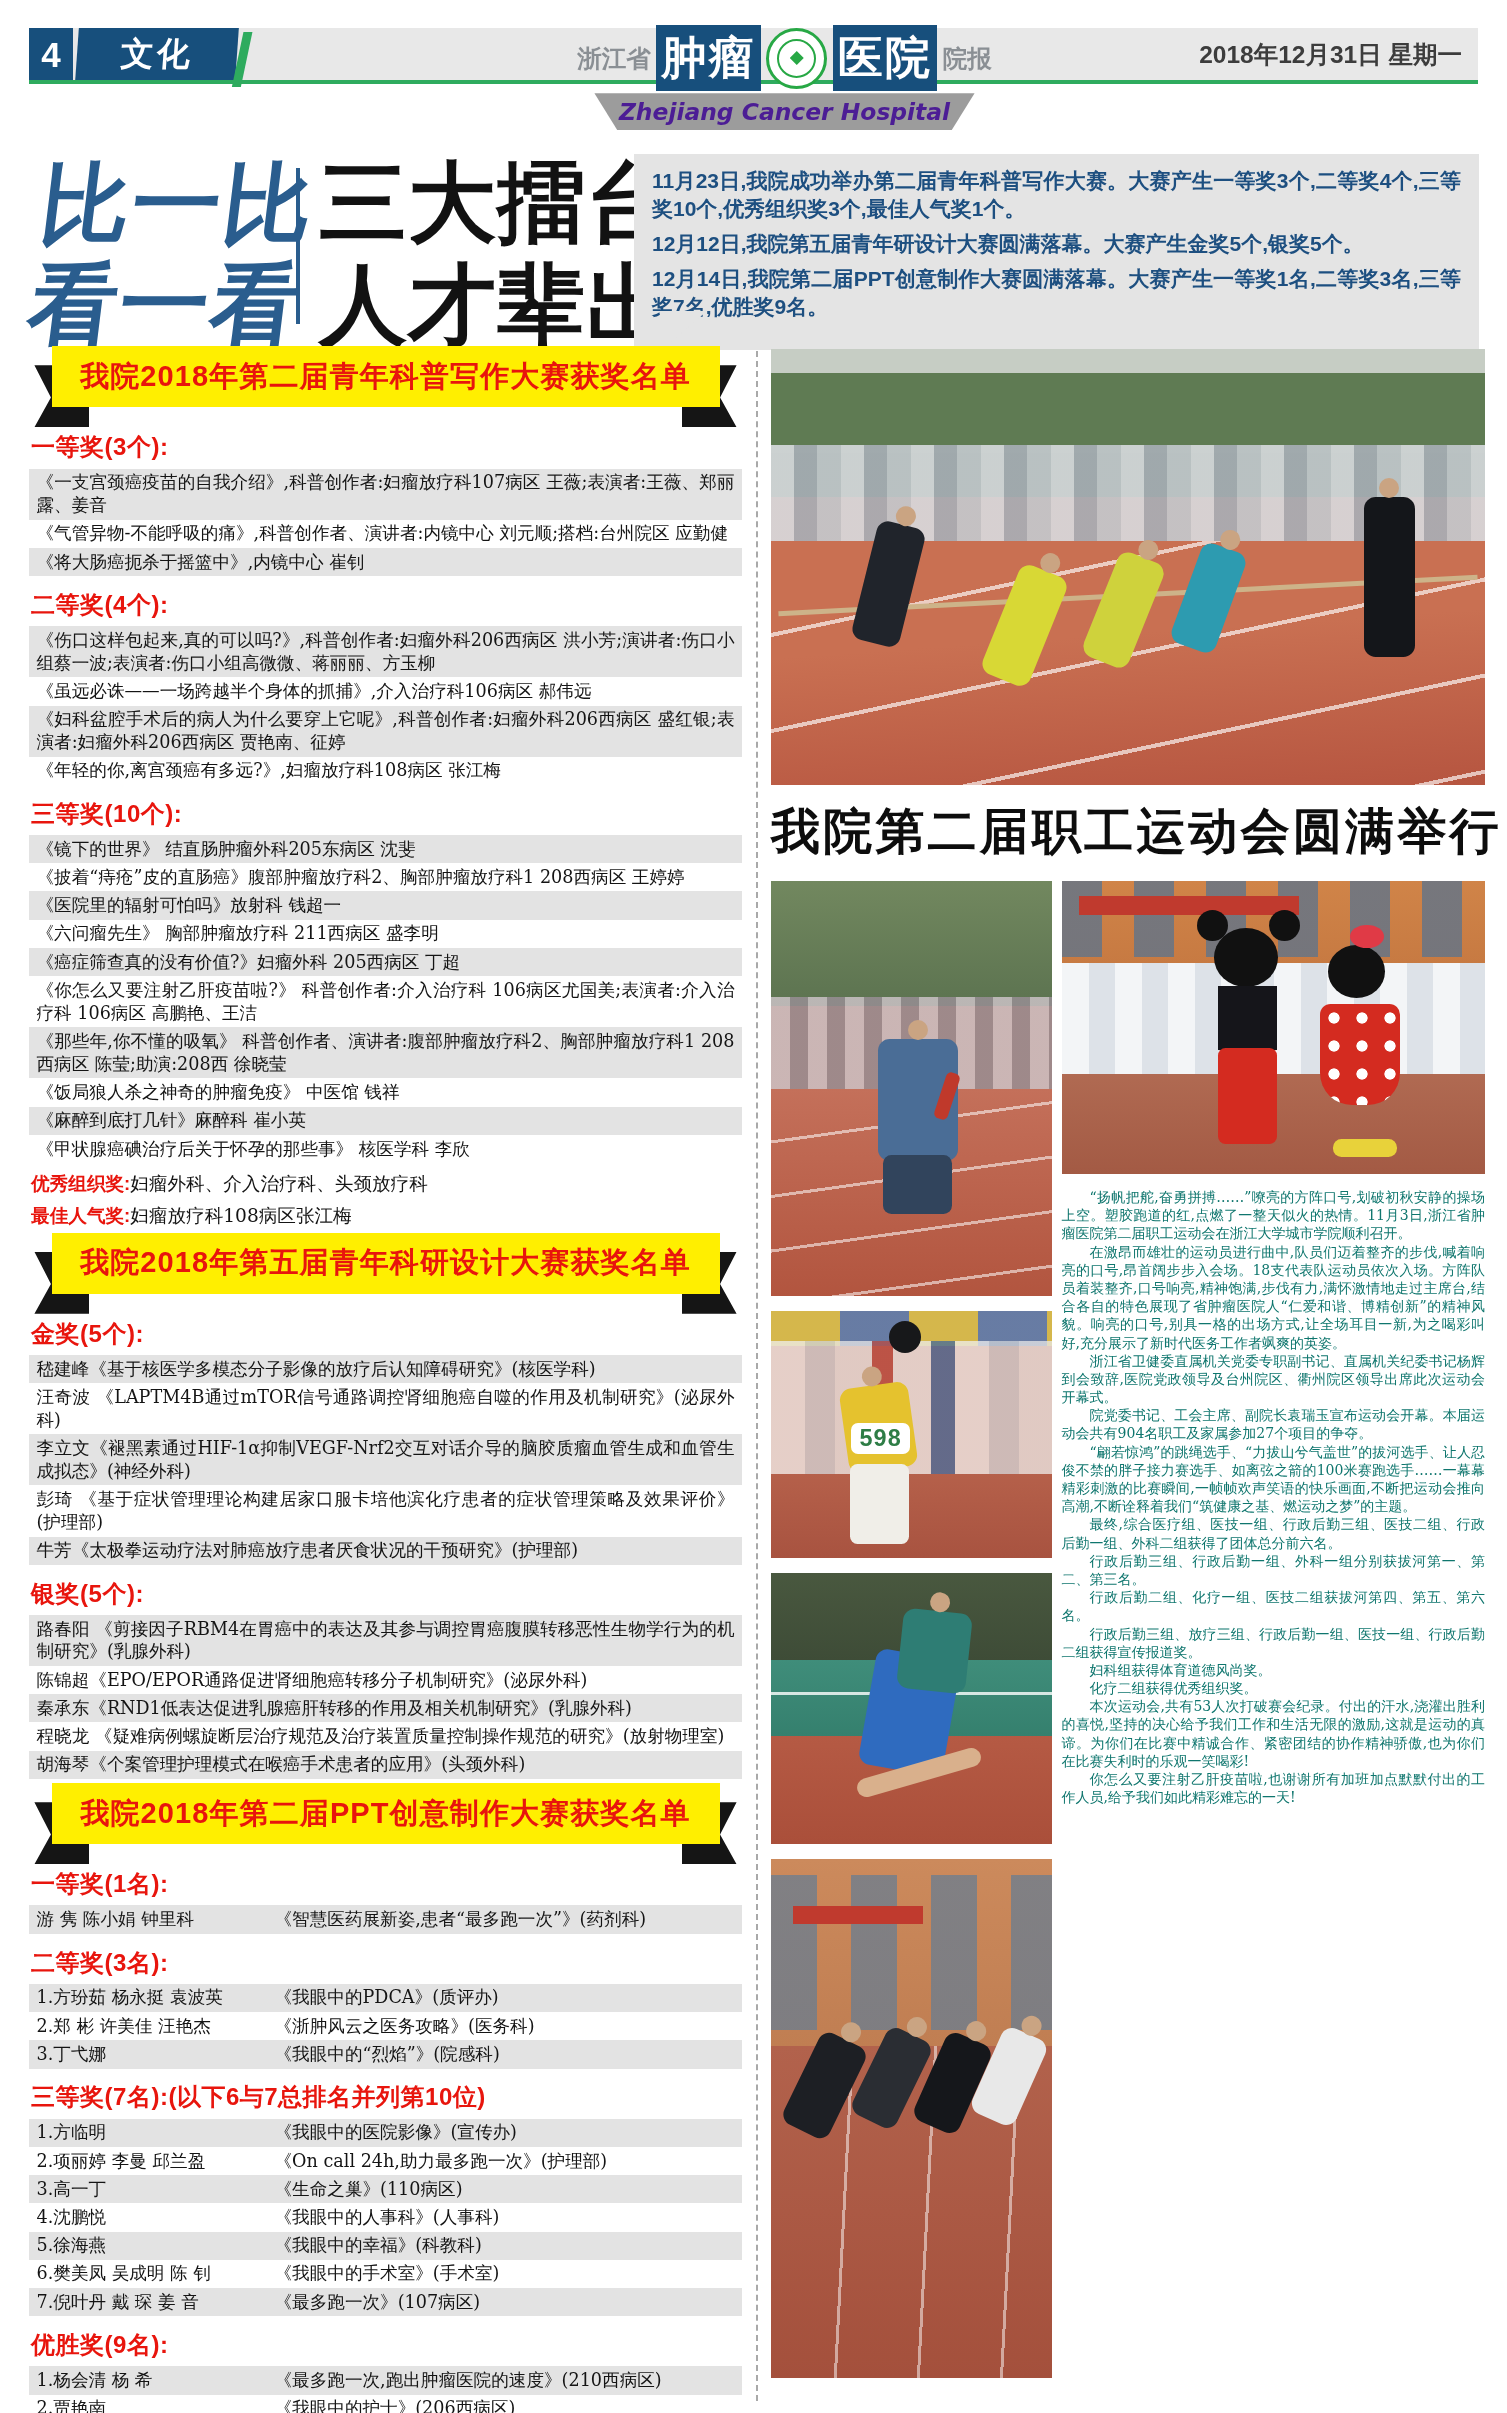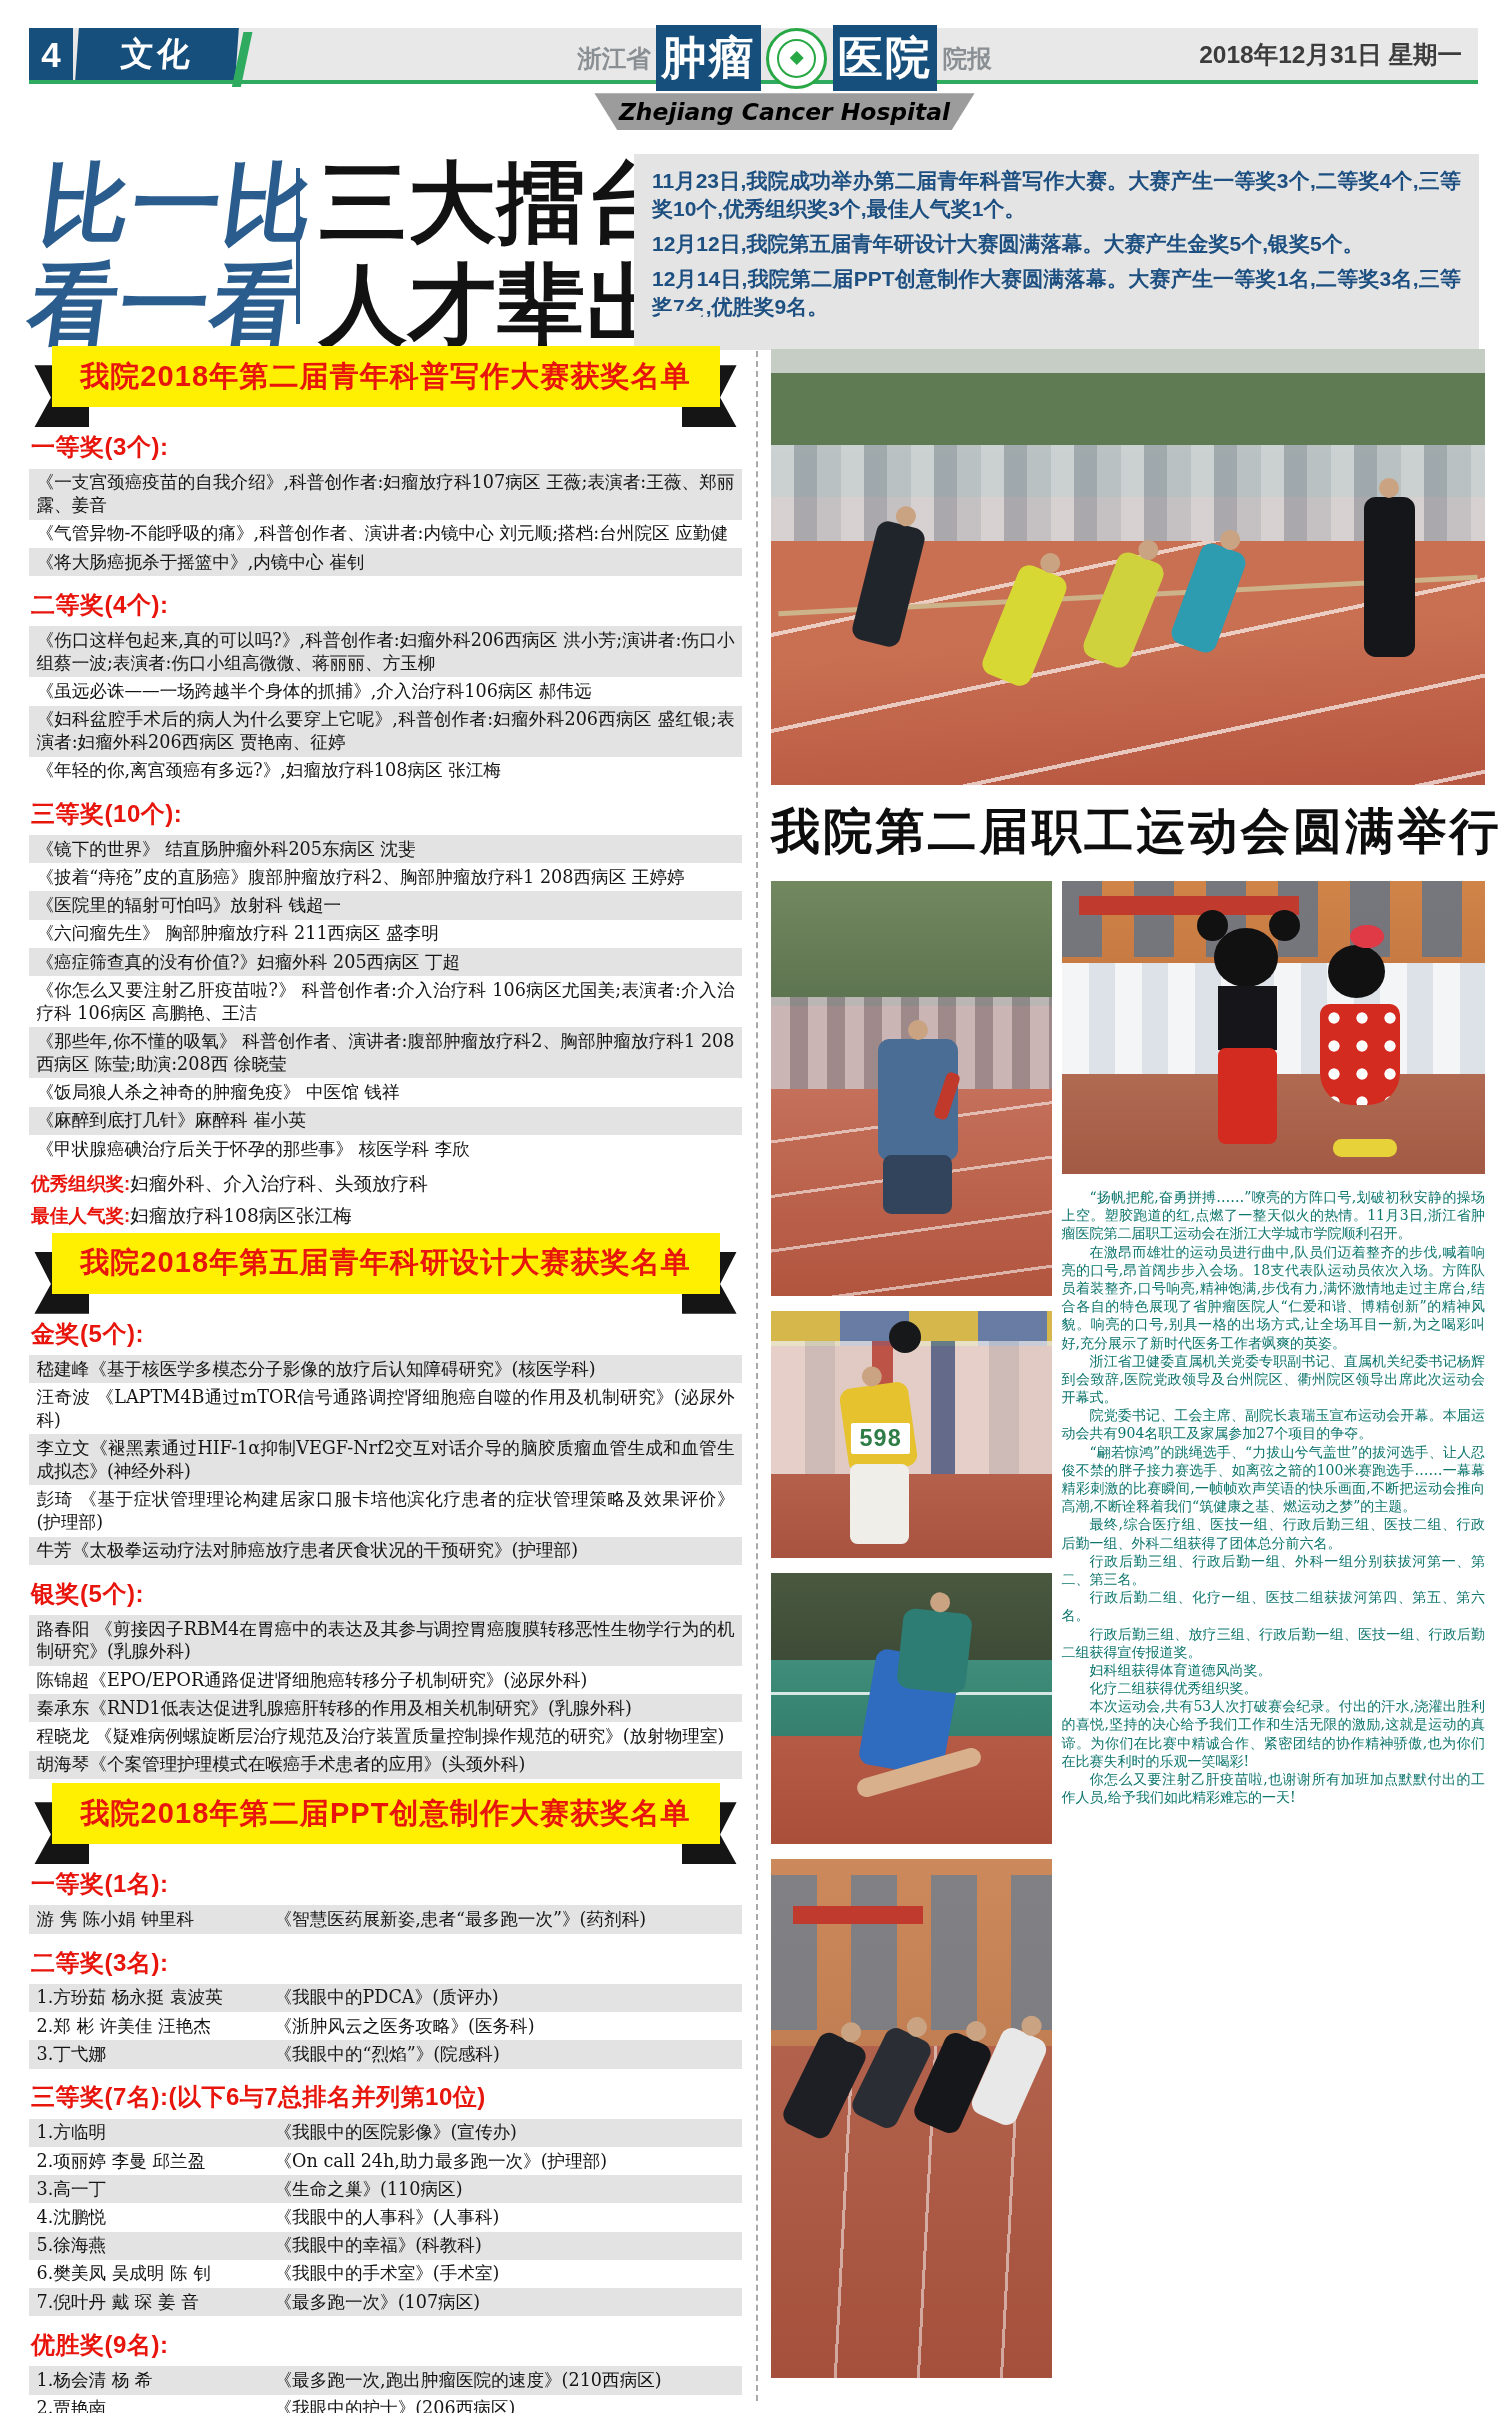--- a/index.html
+++ b/index.html
@@ -18,21 +18,21 @@
   .masthead-center{position:absolute;left:436px;top:-3.2px;width:639px;text-align:center;z-index:3;}
   .masthead-line{display:flex;align-items:center;justify-content:center;gap:5.3px;}
   .mh-region,.mh-suffix{color:#8a8f94;font-size:24.5px;font-weight:bold;}
   .mh-block{background:#174f7c;color:#fff;font-size:45px;font-weight:bold;padding:3.2px 5.3px;letter-spacing:2.1px;}
   .mh-emblem{position:relative;width:55px;height:55px;border:3.2px solid #27a845;border-radius:50%;
              display:flex;align-items:center;justify-content:center;background:#fff;}
   .mh-emblem::before{content:"";width:35px;height:35px;border:2.1px solid #27a845;border-radius:50%;}
   .mh-emblem::after{content:"";position:absolute;width:14px;height:14px;background:#27a845;
                     clip-path:polygon(50% 0,100% 50%,50% 100%,0 50%);}
   .mh-english-wrap{margin-top:2.1px;display:flex;justify-content:center;}
-  .mh-english{background:#9c9c9c;color:#000000;font-style:italic;font-weight:bold;font-size:23.4px;
+  .mh-english{background:#9c9c9c;color:#4c1d95;font-style:italic;font-weight:bold;font-size:23.4px;
               padding:4.3px 24.5px;clip-path:polygon(0 0,100% 0,94% 100%,6% 100%);font-family:"DejaVu Sans",sans-serif;}
   .masthead-date{position:absolute;right:16px;top:0;height:53px;display:flex;align-items:center;
                  color:#3c3c3c;font-size:24.5px;font-weight:bold;}
 
   
   .lead-left{position:absolute;left:35px;top:155px;color:#2a5d8e;font-weight:900;font-size:89px;
              line-height:1.12;transform:skewX(-7deg);letter-spacing:2.1px;white-space:nowrap;}
   .lead-divider{position:absolute;left:296px;top:168px;width:3.7px;height:156px;background:#2a5d8e;}
   .lead-right{position:absolute;left:319px;top:152px;color:#121212;font-weight:900;font-size:88px;
               line-height:1.16;letter-spacing:1.1px;white-space:nowrap;}
@@ -79,21 +79,21 @@
   .sub-left{width:281px;flex:0 0 281px;display:flex;flex-direction:column;gap:15px;}
   .sub-right{flex:1;min-width:0;}
   .photo-mascot{height:293px;margin-bottom:14px;}
   .photo-relay{height:415px;}
   .photo-throw{height:247px;}
   .photo-piggy{height:271px;}
   .photo-sprint{height:519px;}
   .article p{font-family:"DejaVu Serif",serif;font-size:14px;line-height:1.3;color:#0f766e;
              margin:0;text-indent:2em;text-align:justify;}
   .bib{position:absolute;left:80px;top:112px;background:#fff;color:#2e7d46;font-weight:900;font-size:23.4px;
-       padding:2.1px 8.5px;border-radius:2px;letter-spacing:1.1px;z-index:4;}
+       padding:2.1px 8.5px;border-radius:7px;letter-spacing:1.1px;z-index:4;}
 </style>
 </head>
 <body>
 
 <div class="page">
 
   <header class="header-bar">
     <div class="pageno-box">4</div>
     <div class="section-box">
       <span class="section-label">文化</span>

